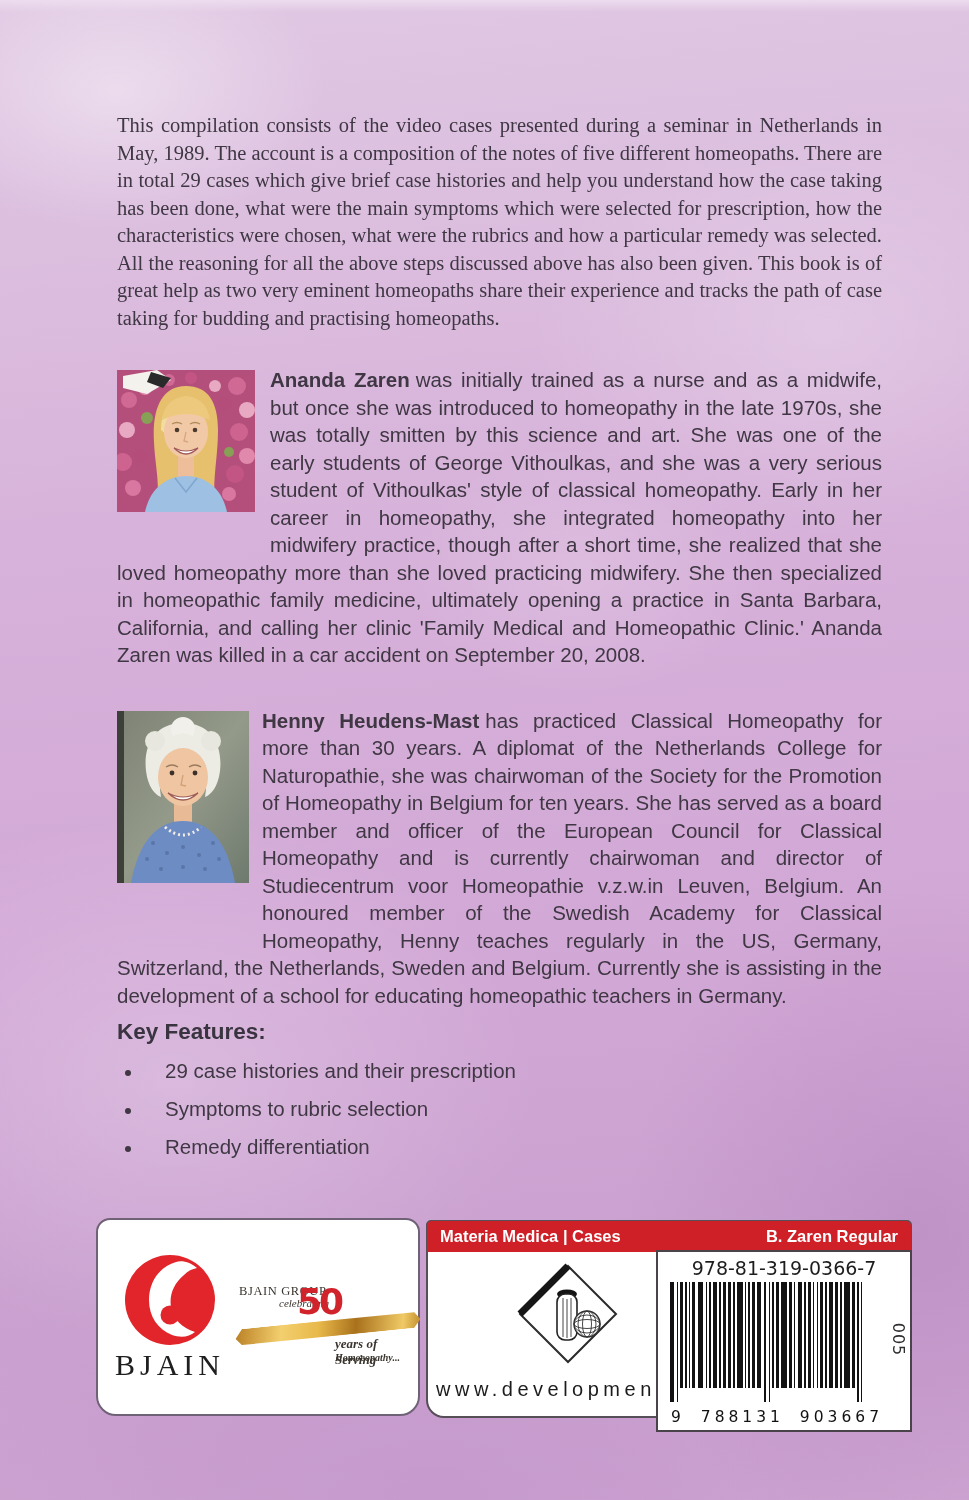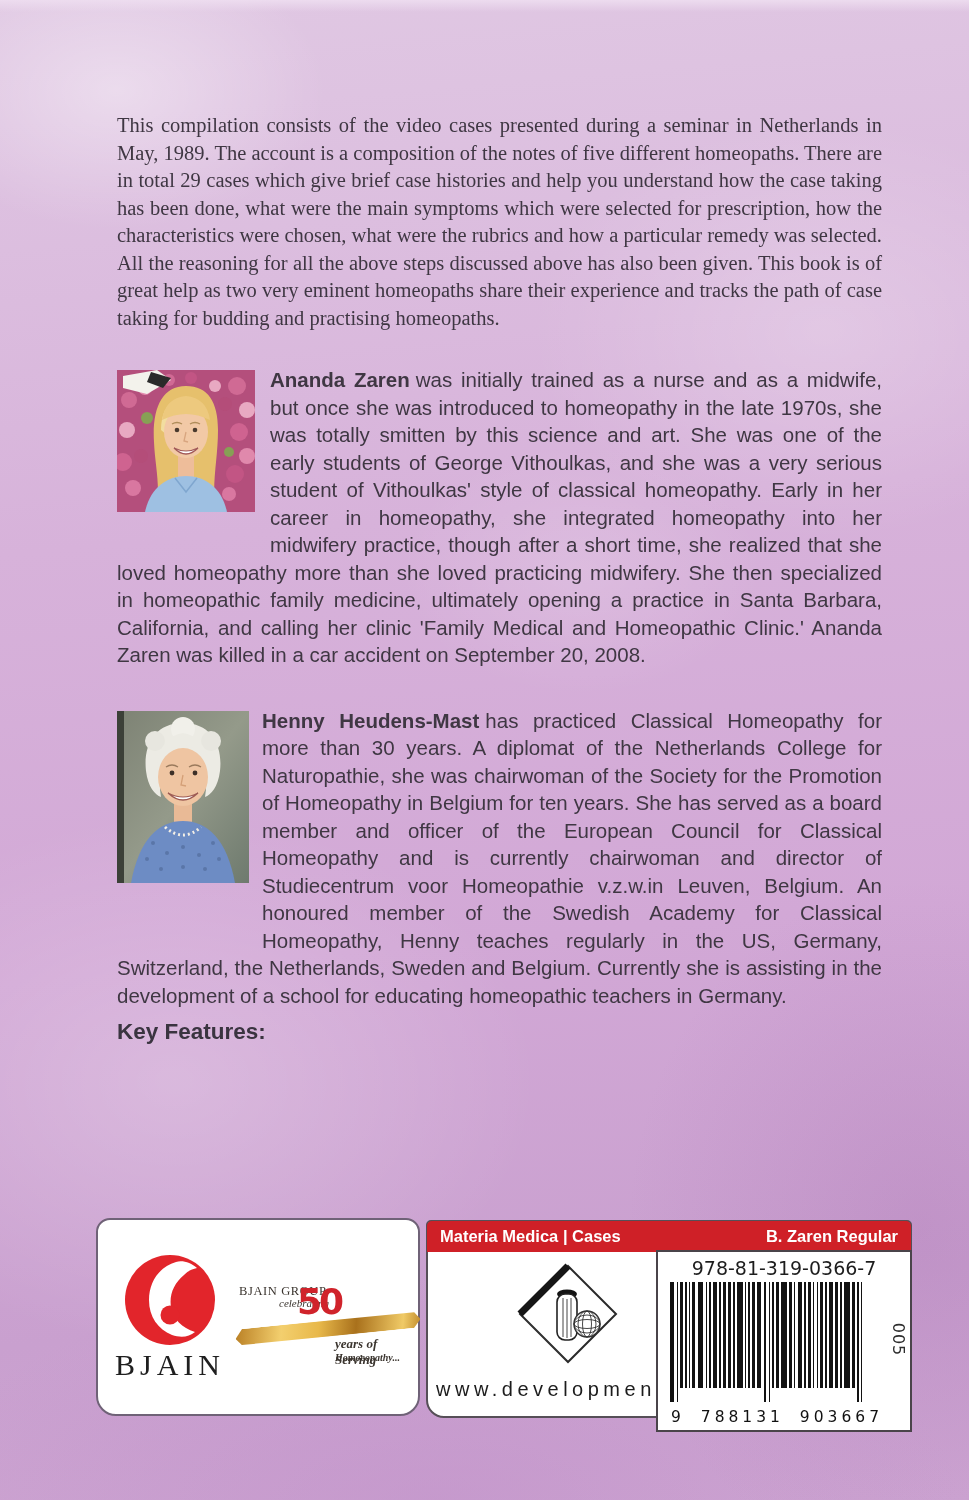--- a/index.html
+++ b/index.html
@@ -181,20 +181,34 @@
             <circle cx="30" cy="148" r="2"></circle>
             <circle cx="102" cy="148" r="2"></circle>
         </g>
         <path d="M48,116 Q66,132 84,116" stroke="#f4efe6" stroke-width="3" stroke-dasharray="2 3" fill="none"></path>
       </svg>
       <span class="author-name">Henny Heudens-Mast</span><span>has practiced Classical Homeopathy for more than 30 years. A diplomat of the Netherlands College for Naturopathie, she was chairwoman of the Society for the Promotion of Homeopathy in Belgium for ten years. She has served as a board member and officer of the European Council for Classical Homeopathy and is currently chairwoman and director of Studiecentrum voor Homeopathie v.z.w.in Leuven, Belgium. An honoured member of the Swedish Academy for Classical Homeopathy, Henny teaches regularly in the US, Germany, Switzerland, the Netherlands, Sweden and Belgium. Currently she is assisting in the development of a school for educating homeopathic teachers in Germany.</span>
     </div>
 
     <div class="key-features">
       <p class="kf-heading">Key Features:</p>
+      <ul class="kf-list">
+        <li class="kf-item">
+            <span class="kf-dot"></span>
+            <span>29 case histories and their prescription</span>
+          </li>
+        <li class="kf-item">
+            <span class="kf-dot"></span>
+            <span>Symptoms to rubric selection</span>
+          </li>
+        <li class="kf-item">
+            <span class="kf-dot"></span>
+            <span>Remedy differentiation</span>
+          </li>
+      </ul>
     </div>
   </div>
 
   <div class="footer-left">
     <svg class="bjain-logo" viewBox="0 0 92 92" xmlns="http://www.w3.org/2000/svg">
       <circle cx="46" cy="46" r="45" fill="#e2252b"></circle>
       <path d="M52,8 C35,13 25,28 25,46 C25,63 34,75 48,81 C57,84 65,83 71,78 C58,74 49,65 47,53 C45,41 50,29 60,21 C64,17 68,15 73,14 C67,9 59,6 52,8 Z" fill="#ffffff"></path>
       <circle cx="46" cy="61" r="9.5" fill="#e2252b"></circle>
     </svg>
     <div class="bjain-wordmark">BJAIN</div>

